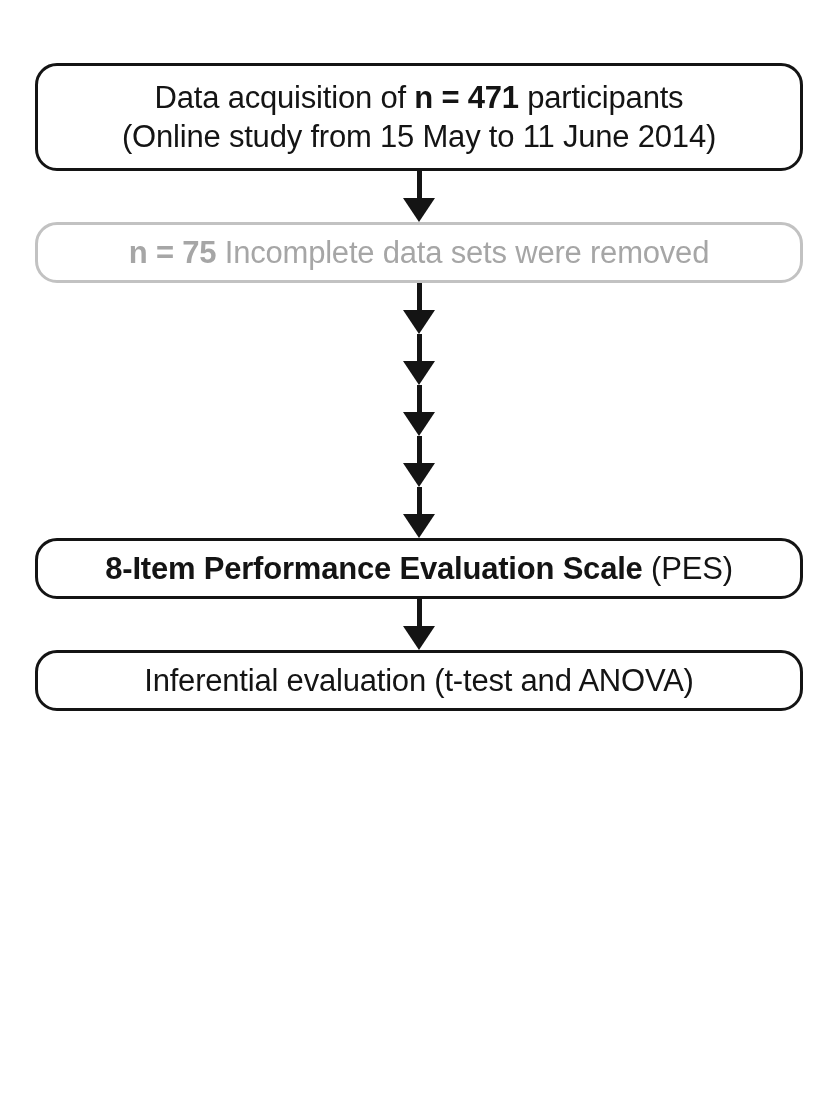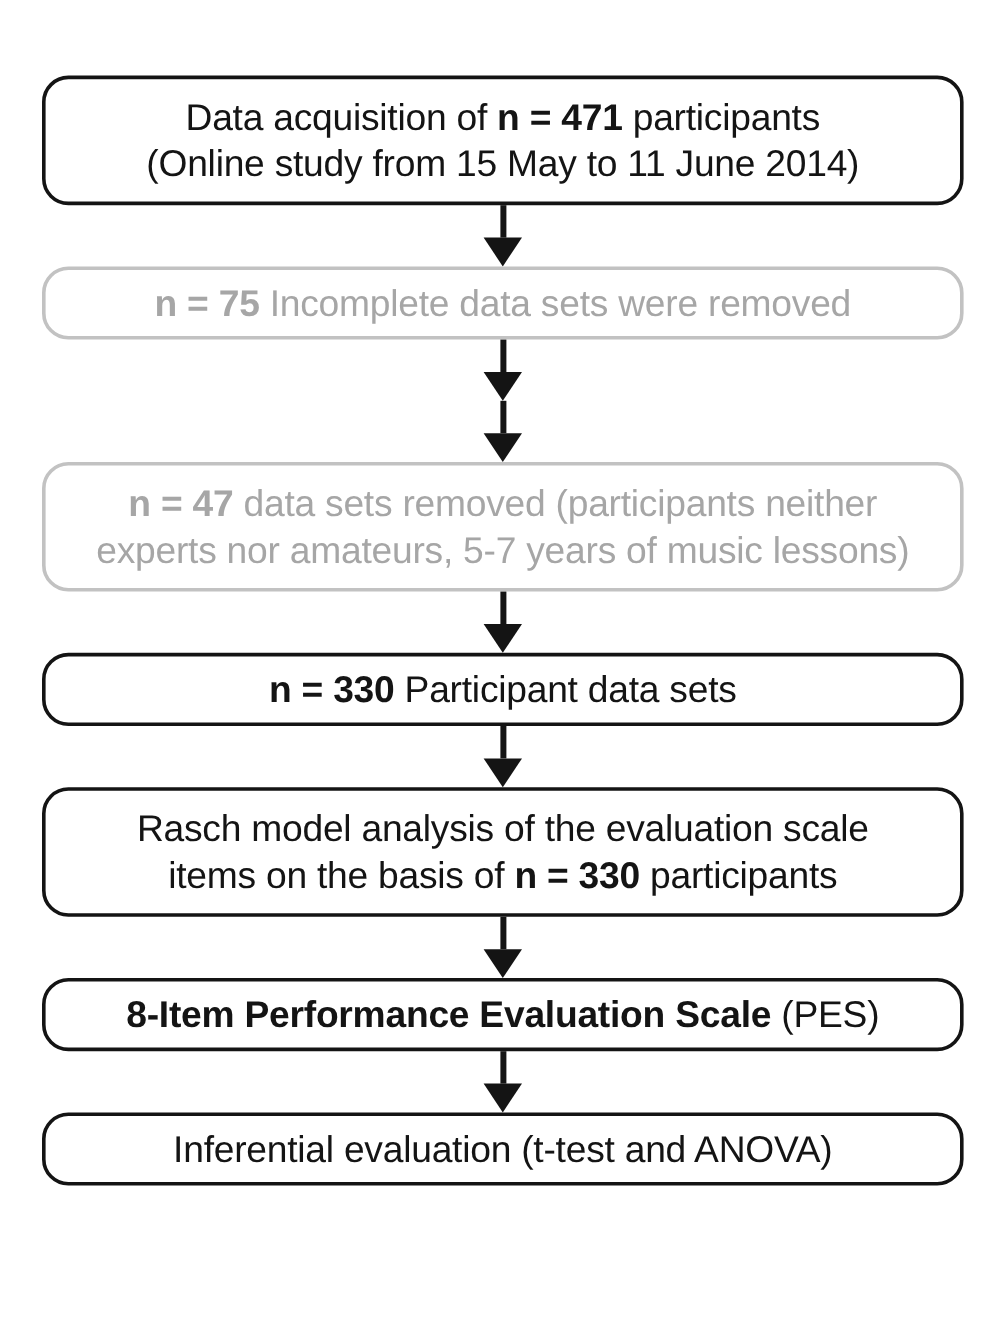--- a/index.html
+++ b/index.html
@@ -67,38 +67,27 @@
       <div class="line"><span class="b">n = 75</span><span> Incomplete data sets were removed</span></div>
     </div>
     <div class="arrow">
       <div class="stem"></div>
       <div class="head"></div>
     </div>
     <div class="arrow">
       <div class="stem"></div>
       <div class="head"></div>
     </div>
-    <div class="box gray two-line">
-      <div class="line"><span class="b">n = 47</span><span> data sets removed (participants neither</span></div>
-      <div class="line"><span>experts nor amateurs, 5-7 years of music lessons)</span></div>
+    <div class="arrow">
+      <div class="stem"></div>
+      <div class="head"></div>
     </div>
     <div class="arrow">
       <div class="stem"></div>
       <div class="head"></div>
-    </div>
-    <div class="box black">
-      <div class="line"><span class="b">n = 330</span><span> Participant data sets</span></div>
-    </div>
-    <div class="arrow">
-      <div class="stem"></div>
-      <div class="head"></div>
-    </div>
-    <div class="box black two-line">
-      <div class="line"><span>Rasch model analysis of the evaluation scale</span></div>
-      <div class="line"><span>items on the basis of </span><span class="b">n = 330</span><span> participants</span></div>
     </div>
     <div class="arrow">
       <div class="stem"></div>
       <div class="head"></div>
     </div>
     <div class="box black">
       <div class="line"><span class="b">8-Item Performance Evaluation Scale</span><span> (PES)</span></div>
     </div>
     <div class="arrow">
       <div class="stem"></div>

